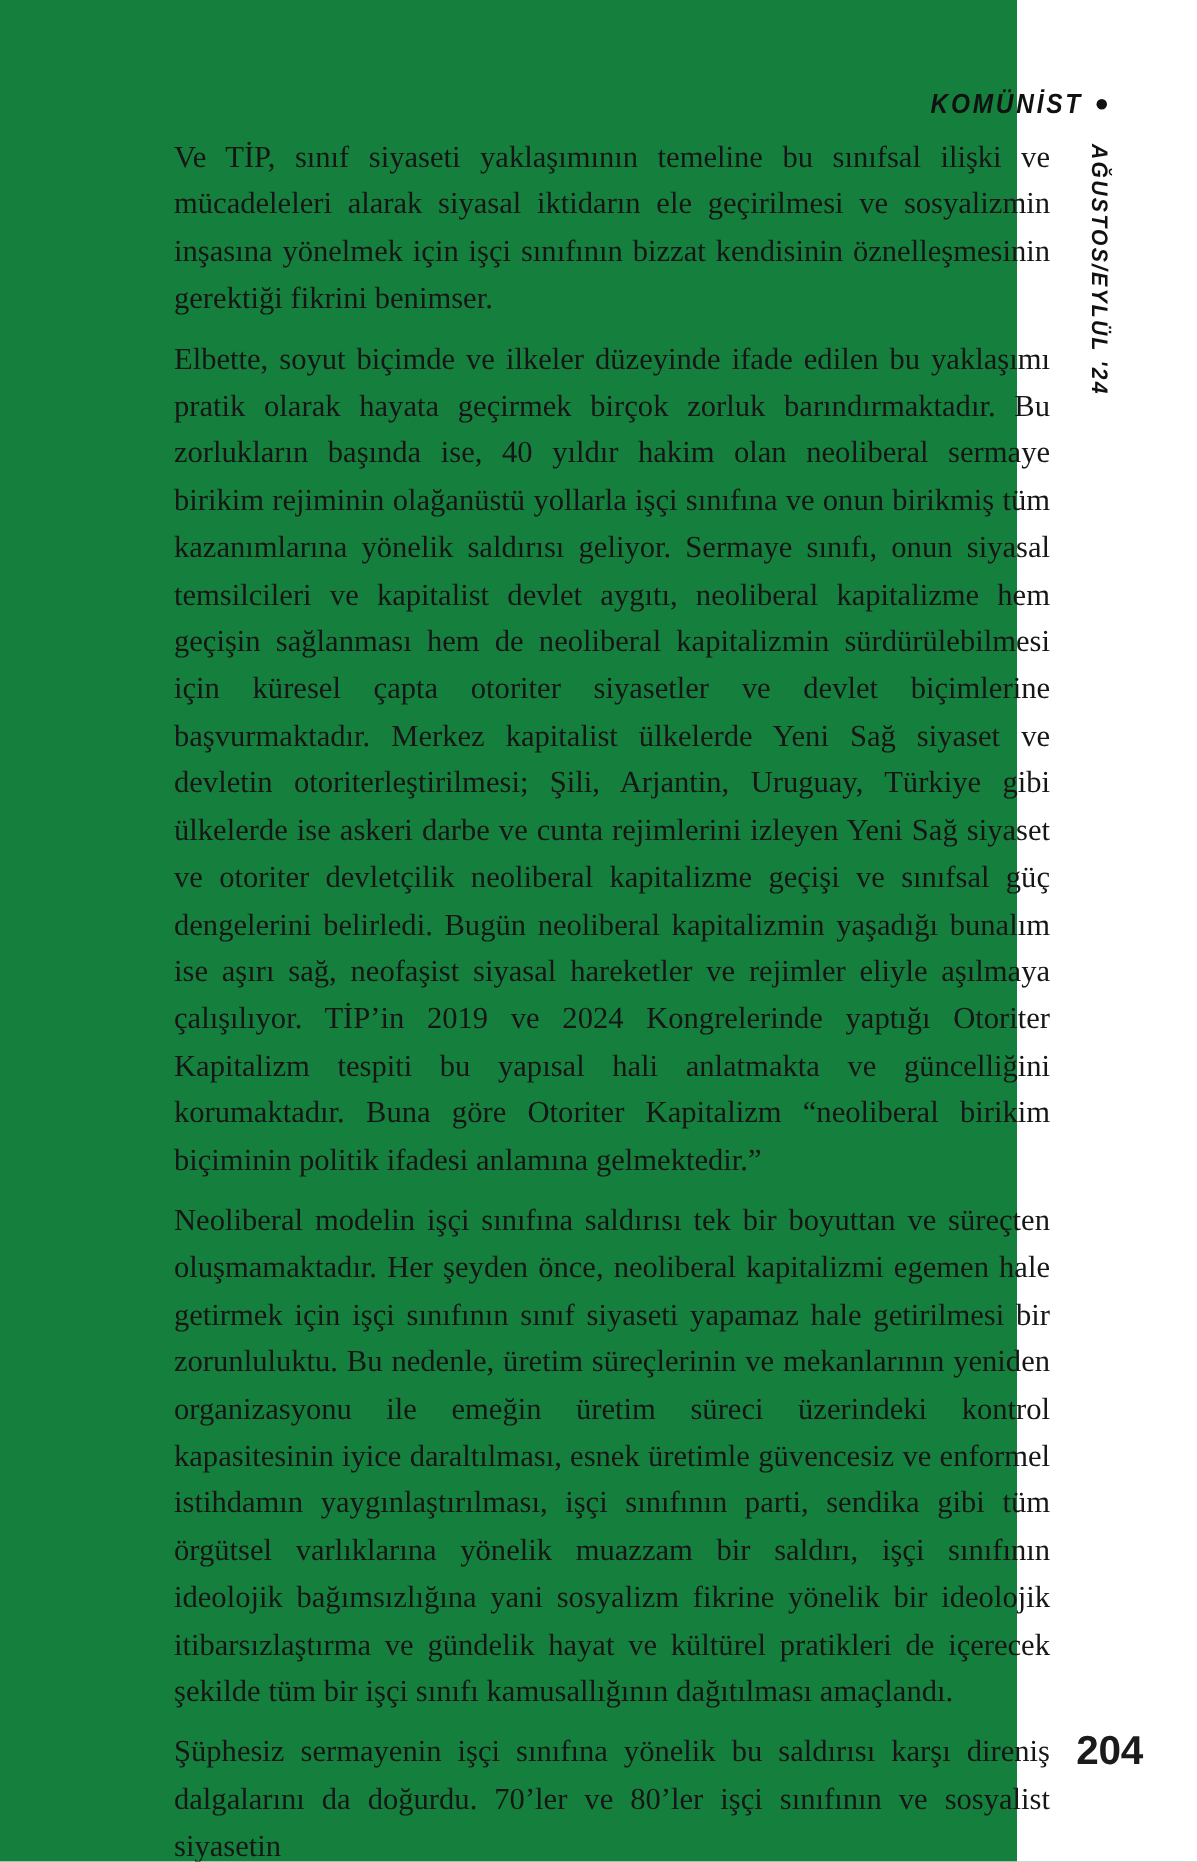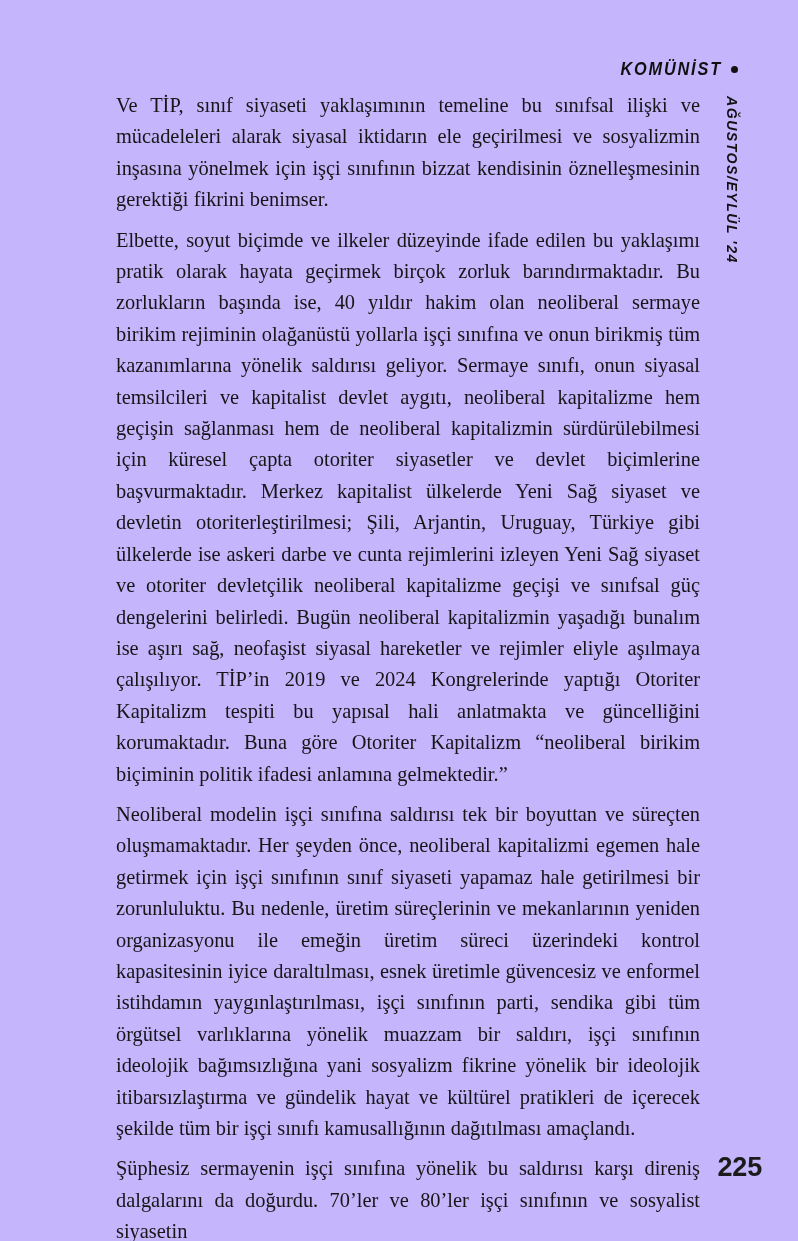--- a/index.html
+++ b/index.html
@@ -13,23 +13,23 @@
     position: relative;
     overflow: hidden;
     font-family: "Liberation Serif", "DejaVu Serif", serif;
     color: #1a1a1a;
     -webkit-font-smoothing: antialiased;
   }
 
   .page {
     position: absolute;
     inset: 0;
-    width: 798px;
+    width: 678px;
     height: 1241px;
-    background: #c4b5fd;
+    background: #15803d;
   }
 
   
   .running-head {
     position: absolute;
     left: 0;
     top: 58px;
     width: 722px;
     text-align: right;
     font-family: "Liberation Sans", "DejaVu Sans", sans-serif;
@@ -117,15 +117,15 @@
 
   <div class="issue-vertical">AĞUSTOS/EYLÜL '24</div>
 
   <div class="text-column">
     <p class="para">Ve TİP, sınıf siyaseti yaklaşımının temeline bu sınıfsal ilişki ve mücadeleleri alarak siyasal iktidarın ele geçirilmesi ve sosyalizmin inşasına yönelmek için işçi sınıfının bizzat kendisinin öznelleşmesinin gerektiği fikrini benimser.</p>
     <p class="para">Elbette, soyut biçimde ve ilkeler düzeyinde ifade edilen bu yaklaşımı pratik olarak hayata geçirmek birçok zorluk barındırmaktadır. Bu zorlukların başında ise, 40 yıldır hakim olan neoliberal sermaye birikim rejiminin olağanüstü yollarla işçi sınıfına ve onun birikmiş tüm kazanımlarına yönelik saldırısı geliyor. Sermaye sınıfı, onun siyasal temsilcileri ve kapitalist devlet aygıtı, neoliberal kapitalizme hem geçişin sağlanması hem de neoliberal kapitalizmin sürdürülebilmesi için küresel çapta otoriter siyasetler ve devlet biçimlerine başvurmaktadır. Merkez kapitalist ülkelerde Yeni Sağ siyaset ve devletin otoriterleştirilmesi; Şili, Arjantin, Uruguay, Türkiye gibi ülkelerde ise askeri darbe ve cunta rejimlerini izleyen Yeni Sağ siyaset ve otoriter devletçilik neoliberal kapitalizme geçişi ve sınıfsal güç dengelerini belirledi. Bugün neoliberal kapitalizmin yaşadığı bunalım ise aşırı sağ, neofaşist siyasal hareketler ve rejimler eliyle aşılmaya çalışılıyor. TİP’in 2019 ve 2024 Kongrelerinde yaptığı Otoriter Kapitalizm tespiti bu yapısal hali anlatmakta ve güncelliğini korumaktadır. Buna göre Otoriter Kapitalizm “neoliberal birikim biçiminin politik ifadesi anlamına gelmektedir.”</p>
     <p class="para">Neoliberal modelin işçi sınıfına saldırısı tek bir boyuttan ve süreçten oluşmamaktadır. Her şeyden önce, neoliberal kapitalizmi egemen hale getirmek için işçi sınıfının sınıf siyaseti yapamaz hale getirilmesi bir zorunluluktu. Bu nedenle, üretim süreçlerinin ve mekanlarının yeniden organizasyonu ile emeğin üretim süreci üzerindeki kontrol kapasitesinin iyice daraltılması, esnek üretimle güvencesiz ve enformel istihdamın yaygınlaştırılması, işçi sınıfının parti, sendika gibi tüm örgütsel varlıklarına yönelik muazzam bir saldırı, işçi sınıfının ideolojik bağımsızlığına yani sosyalizm fikrine yönelik bir ideolojik itibarsızlaştırma ve gündelik hayat ve kültürel pratikleri de içerecek şekilde tüm bir işçi sınıfı kamusallığının dağıtılması amaçlandı.</p>
     <p class="para">Şüphesiz sermayenin işçi sınıfına yönelik bu saldırısı karşı direniş dalgalarını da doğurdu. 70’ler ve 80’ler işçi sınıfının ve sosyalist siyasetin</p>
   </div>
 
-  <div class="folio">225</div>
+  <div class="folio">204</div>
 
 </div>
 
 </body></html>

